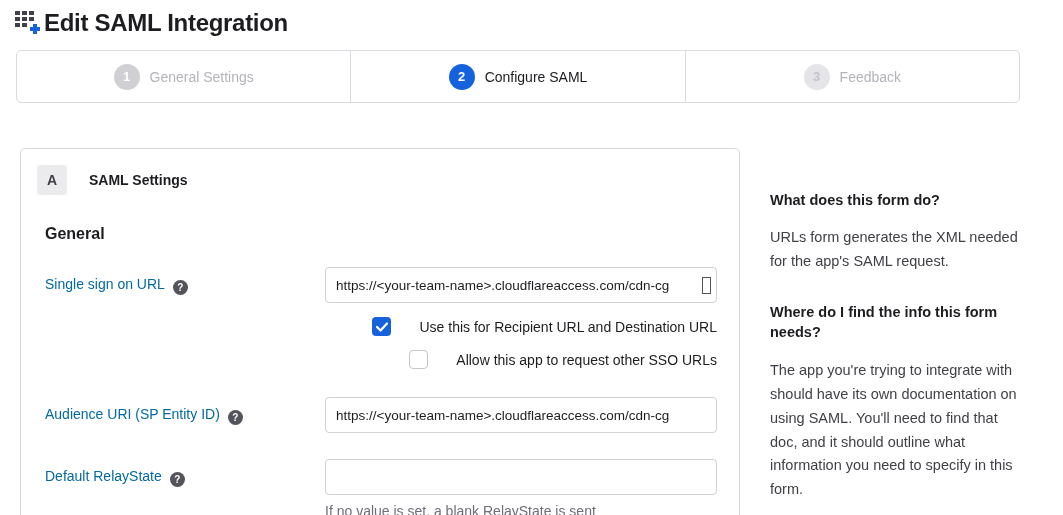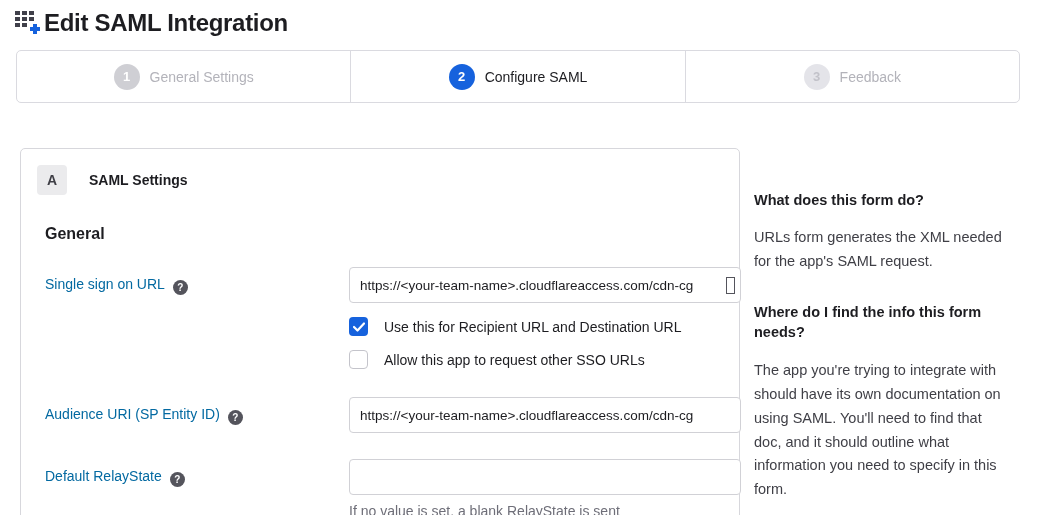--- a/index.html
+++ b/index.html
@@ -37,42 +37,42 @@
 
   .panel-body { padding:0 24px; }
   .group-heading { font-size:16px; font-weight:700; margin-top:30px; }
 
   .form-row { display:flex; margin-top:24px; }
   .label-col { width:280px; flex:0 0 280px; padding-top:8px; }
   .field-label { font-size:14px; color:#0369a1; }
   .help-icon { display:inline-flex; width:15px; height:15px; border-radius:50%; background:#54545c;
     color:#fff; font-size:10px; font-weight:700; align-items:center; justify-content:center;
     vertical-align:-2px; margin-left:8px; cursor:pointer; }
-  .control-col { flex:1 1 auto;margin-left:24px; }
+  .control-col { flex:1 1 auto; }
 
   .text-input { position:relative; width:392px; height:36px; border:1px solid #d1d1d6; border-radius:4px;
     background:#fff; display:flex; align-items:center; padding:0 10px; overflow:hidden;
     font-size:13.5px; color:#1d1d21; white-space:nowrap; }
   .cursor-box { position:absolute; right:5px; top:9px; width:9px; height:17px;
     border:1px solid #54545c; background:transparent; }
 
-  .checkbox-row { display:flex; align-items:center; gap:16px; margin-top:14px; cursor:pointer; }
+  .checkbox-row { display:flex; align-items:center; gap:28px; margin-top:14px; cursor:pointer;justify-content:flex-end; }
   .checkbox { width:19px; height:19px; border-radius:4px; flex:0 0 auto; display:flex;
     align-items:center; justify-content:center; }
   .checkbox.checked { background:#1662dd; }
   .checkbox.unchecked { background:#fff; border:1px solid #c4c4cb; }
   .checkbox-label { font-size:14px; color:#1d1d21; }
 
   .helper-text { font-size:14px; color:#6e6e78; margin-top:8px; }
 
   .row-audience { margin-top:28px; }
   .row-relay { margin-top:26px; }
 
   
-  .side-help { width:250px; margin-left:14px; margin-top:42px; }
+  .side-help { width:250px; margin-left:30px; margin-top:42px; }
   .side-heading { font-size:14.5px; font-weight:700; color:#1d1d21; line-height:1.4; }
   .side-body { font-size:14.5px; color:#3f3f46; line-height:1.65; margin-top:16px; }
   .side-section + .side-section { margin-top:28px; }
 </style>
 </head>
 <body>
 
 <div class="page-header">
   <svg class="app-icon" viewBox="0 0 27 29">
     <g fill="#40404a">

